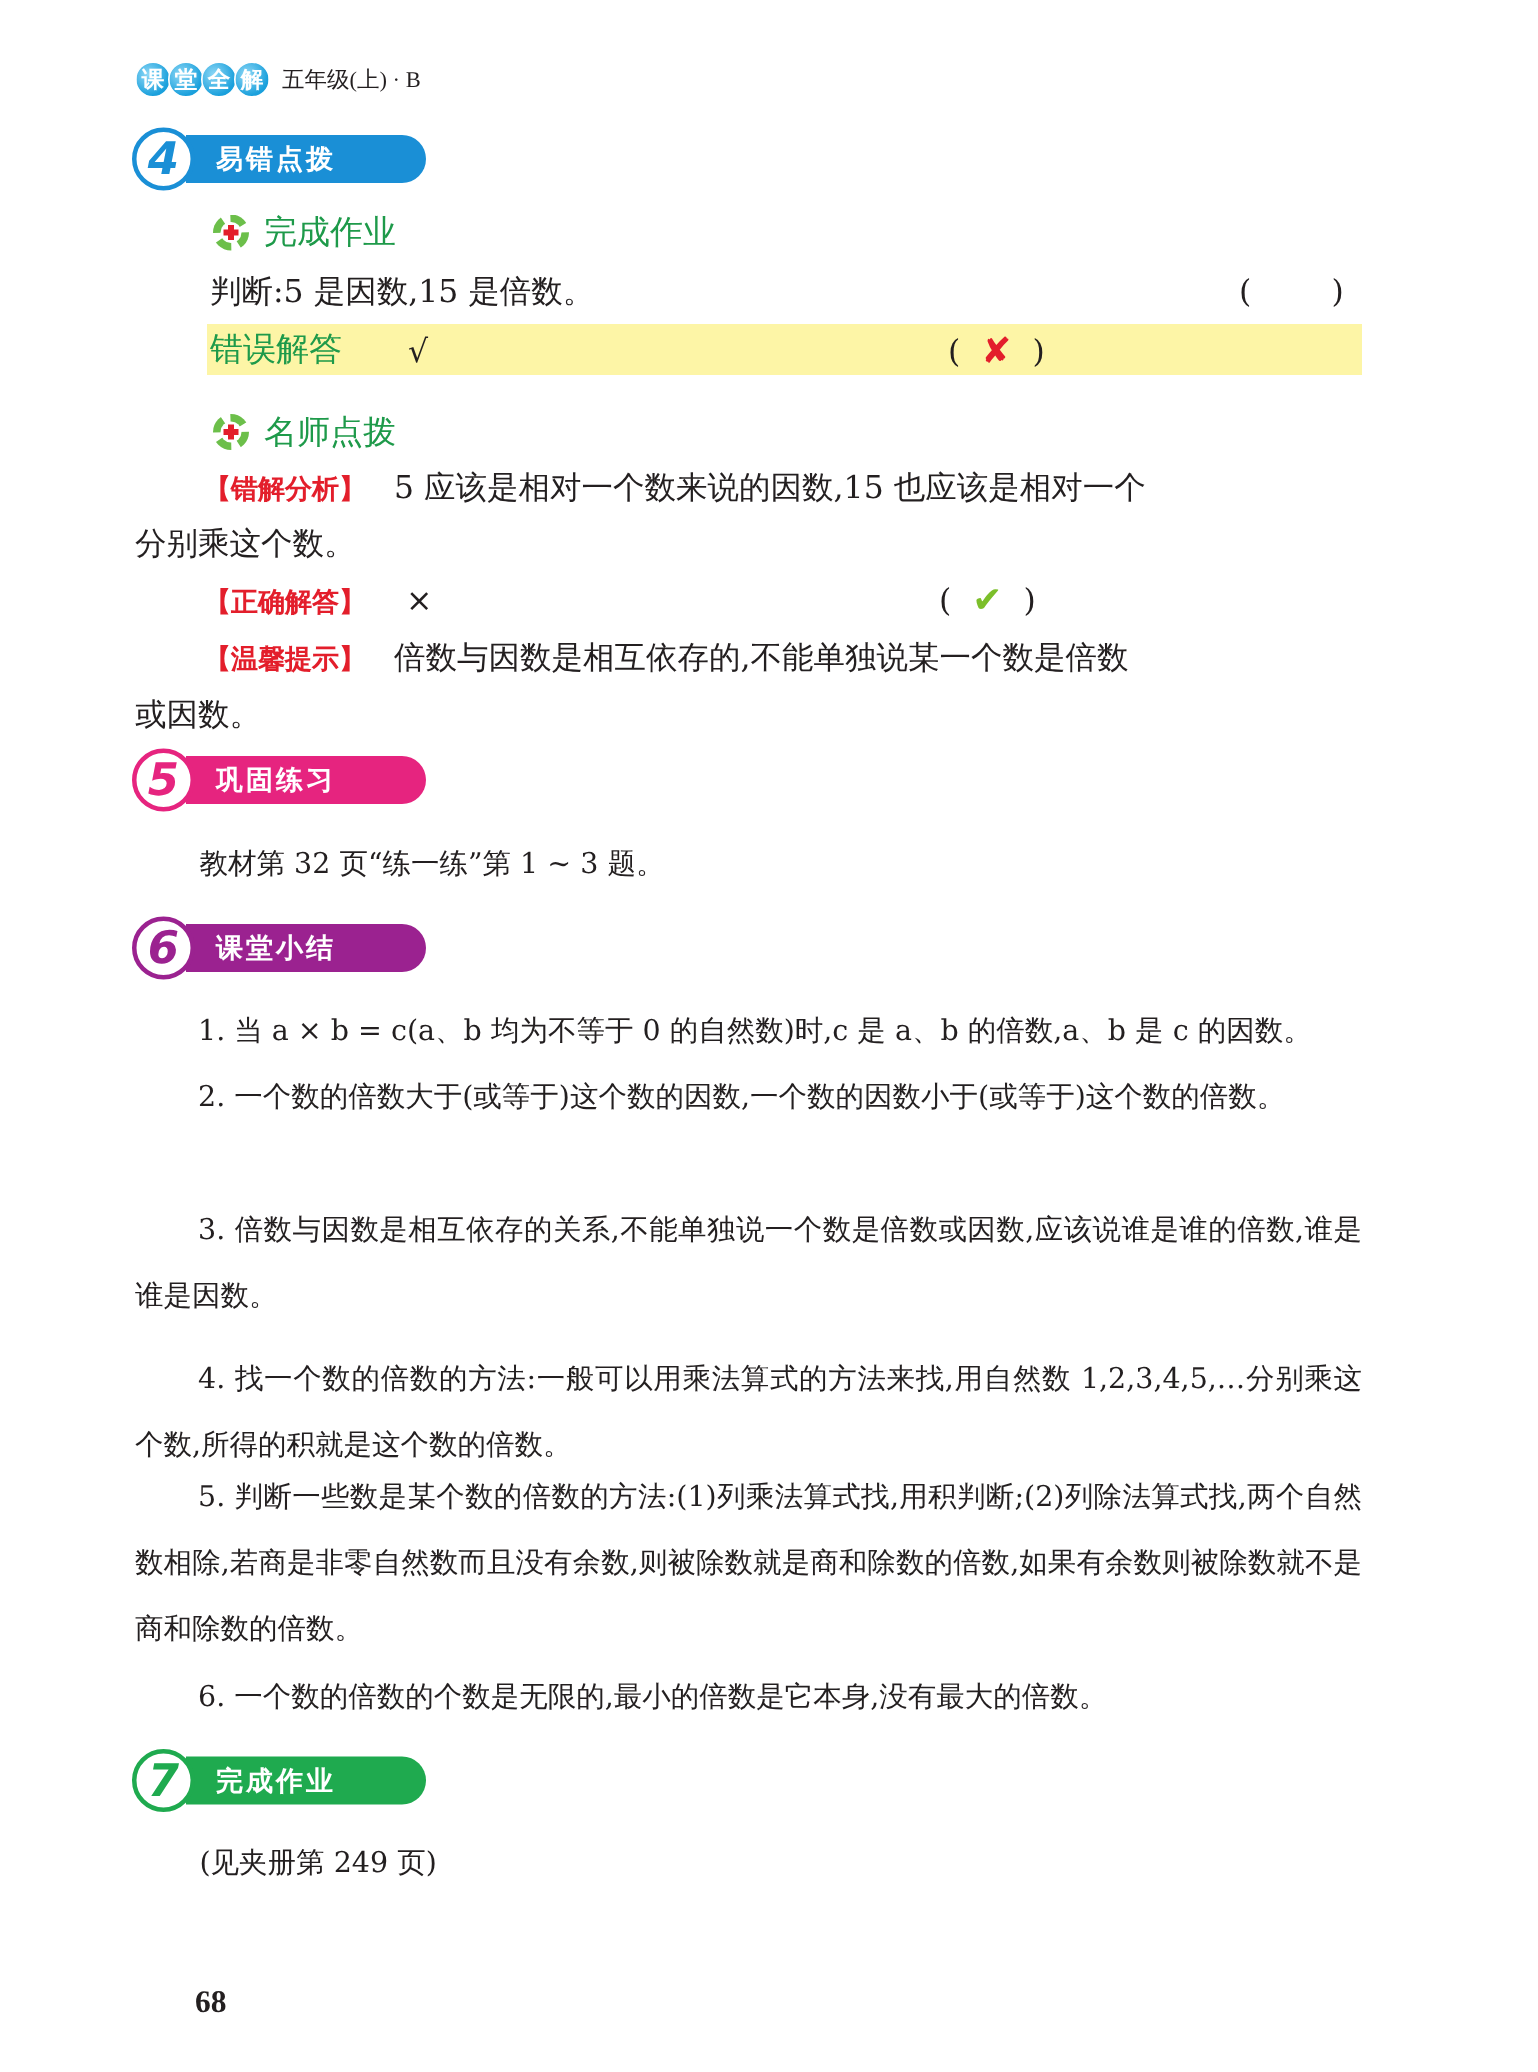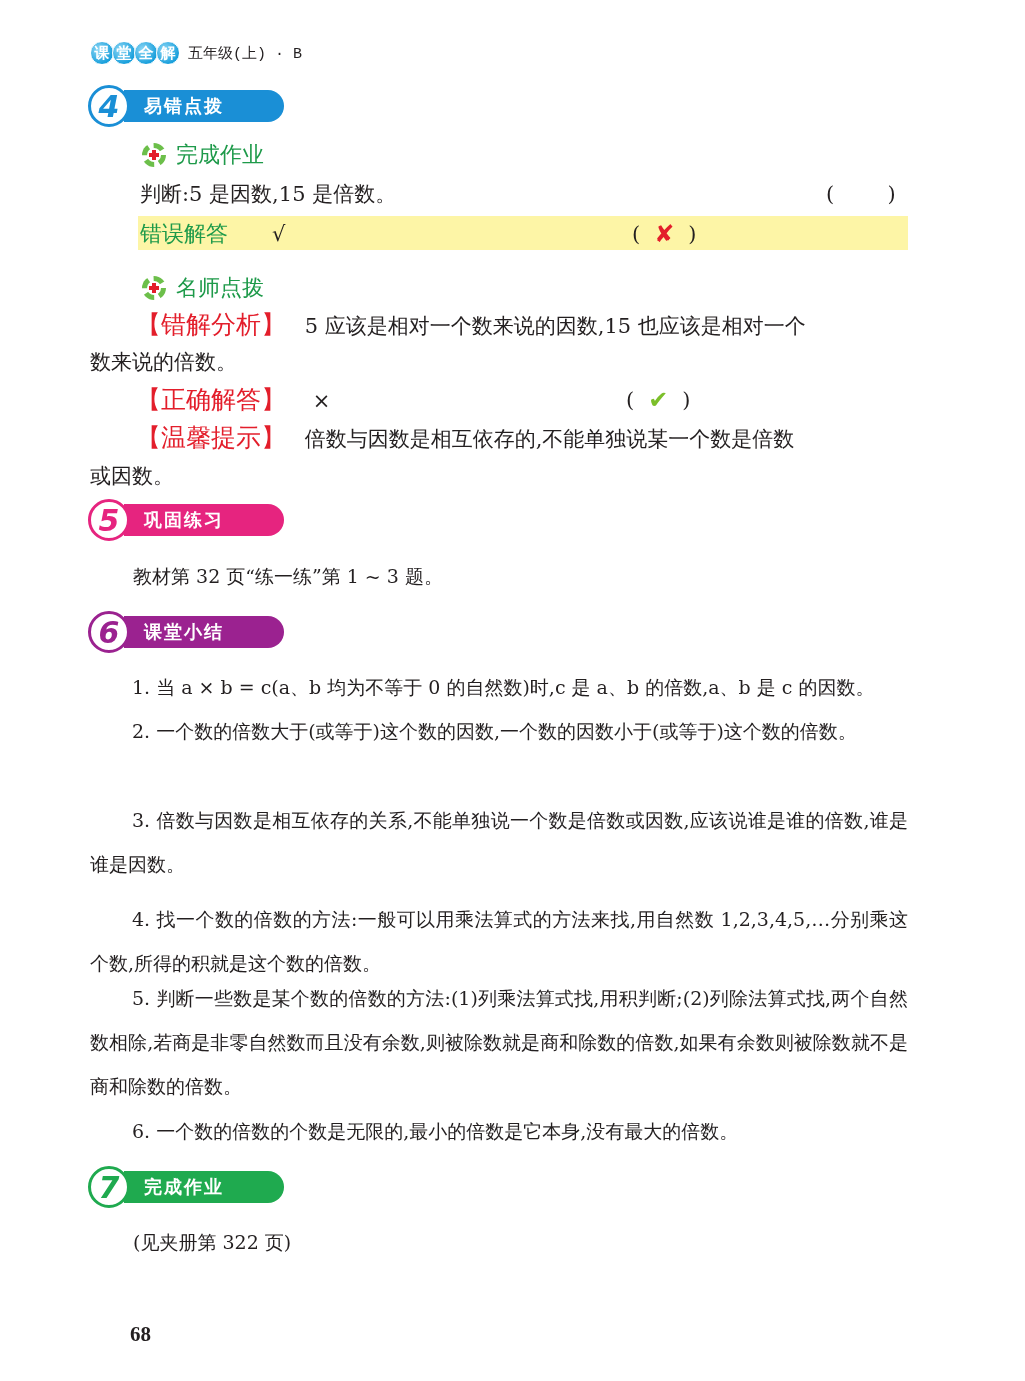--- a/index.html
+++ b/index.html
@@ -2,39 +2,39 @@
 <html><head>
 <meta charset="utf-8">
 <style>
   * { margin: 0; padding: 0; box-sizing: border-box; }
   html, body { width: 1025px; height: 1381px; background: #ffffff; overflow: hidden; }
   body { position: relative; font-family: "DejaVu Serif", "Liberation Serif", serif; color: #231f20; }
 
   .header { position: absolute; left: 90px; top: 38px; height: 30px; display: flex; align-items: center; }
   .brand { display: flex; }
   .brand-char { width: 24px; height: 24px; border-radius: 50%; background: radial-gradient(circle at 35% 35%, #8fd8f6, #1aa0dc 70%); color: #fff; font-family: "DejaVu Sans", sans-serif; font-weight: bold; font-size: 15px; display: flex; align-items: center; justify-content: center; margin-right: -2px; border: 1px solid #ffffff; }
-  .grade { margin-left: 10px; font-family: Liberation Mono, monospace; font-size: 15px; color: #231f20; }
+  .grade { margin-left: 10px; font-family: Liberation Serif, serif; font-size: 15px; color: #231f20; }
 
   .sec-head { position: absolute; left: 88px; height: 44px; display: flex; align-items: center; }
   .sec-num { width: 42px; height: 42px; border-radius: 50%; background: #fff; border: 3px solid var(--c); color: var(--c); font-family: "DejaVu Sans", sans-serif; font-weight: bold; font-size: 30px; display: flex; align-items: center; justify-content: center; position: relative; z-index: 2; font-style: italic; }
   .sec-bar { margin-left: -6px; height: 32px; width: 160px; background: var(--c); border-radius: 0 16px 16px 0; color: #fff; font-family: "DejaVu Serif", serif; font-weight: bold; font-size: 18px; display: flex; align-items: center; padding-left: 20px; letter-spacing: 2px; }
 
   .sub-head { position: absolute; left: 140px; display: flex; align-items: center; color: #1e9a4a; font-family: "DejaVu Sans", sans-serif; font-size: 22px; }
   .recycle { width: 28px; height: 28px; position: relative; margin-right: 8px; }
   .recycle .ring { position: absolute; inset: 2px; border-radius: 50%; border: 5px dashed #6cbf4a; }
   .recycle .plus-h { position: absolute; left: 9px; top: 12px; width: 10px; height: 4px; background: #e31e2b; }
   .recycle .plus-v { position: absolute; left: 12px; top: 9px; width: 4px; height: 10px; background: #e31e2b; }
 
   .text { position: absolute; font-size: 21px; line-height: 36px; }
   .para { position: absolute; left: 90px; width: 818px; font-size: 19px; line-height: 44px; text-align: justify; }
   .para .indent { display: inline-block; width: 42px; }
 
   .wrong-bar { position: absolute; left: 138px; top: 216px; width: 770px; height: 34px; background: #fdf5a6; }
   .label-green { color: #1e9a4a; font-family: "DejaVu Sans", sans-serif; }
-  .tag-red { color: #e31e2b; font-family: "DejaVu Sans", sans-serif; font-size: 25px; }
+  .tag-red { color: #e31e2b; font-family: "DejaVu Sans", sans-serif; font-size: 18px; font-weight: bold; }
   .mark-x { color: #e31e2b; font-weight: bold; font-family: "DejaVu Sans", sans-serif; font-size: 24px; }
   .mark-check { color: #7cbf2a; font-weight: bold; font-family: "DejaVu Sans", sans-serif; font-size: 24px; }
 
   .page-num { position: absolute; left: 130px; top: 1322px; font-family: "Liberation Serif", serif; font-weight: bold; font-size: 21px; }
 </style>
 </head>
 <body>
 
 <div class="header">
   <div class="brand">
@@ -78,21 +78,21 @@
       <span class="plus-h"></span>
       <span class="plus-v"></span>
     </span>
   <span>名师点拨</span>
 </div>
 
 <div class="text" style="left:136px; top:307px;">
   <span class="tag-red">【错解分析】</span>
   <span style="margin-left:12px;">5 应该是相对一个数来说的因数,15 也应该是相对一个</span>
 </div>
-<div class="text" style="left:90px; top:344px;">数来说的倍数。</div>
+<div class="text" style="left:90px; top:344px;">分别乘这个数。</div>
 
 <div class="text" style="left:136px; top:382px;">
   <span class="tag-red">【正确解答】</span>
   <span style="margin-left:20px; font-family:'DejaVu Sans',sans-serif;">×</span>
 </div>
 <div class="text" style="left:626px; top:382px; display:flex; gap:14px;">
   <span>(</span>
   <span class="mark-check">✔</span>
   <span>)</span>
 </div>
@@ -118,15 +118,15 @@
 <div class="para" style="top:709px;"><span class="indent"></span><span>2. 一个数的倍数大于(或等于)这个数的因数,一个数的因数小于(或等于)这个数的倍数。</span></div>
 <div class="para" style="top:798px;"><span class="indent"></span><span>3. 倍数与因数是相互依存的关系,不能单独说一个数是倍数或因数,应该说谁是谁的倍数,谁是谁是因数。</span></div>
 <div class="para" style="top:897px;"><span class="indent"></span><span>4. 找一个数的倍数的方法:一般可以用乘法算式的方法来找,用自然数 1,2,3,4,5,…分别乘这个数,所得的积就是这个数的倍数。</span></div>
 <div class="para" style="top:976px;"><span class="indent"></span><span>5. 判断一些数是某个数的倍数的方法:(1)列乘法算式找,用积判断;(2)列除法算式找,两个自然数相除,若商是非零自然数而且没有余数,则被除数就是商和除数的倍数,如果有余数则被除数就不是商和除数的倍数。</span></div>
 <div class="para" style="top:1109px;"><span class="indent"></span><span>6. 一个数的倍数的个数是无限的,最小的倍数是它本身,没有最大的倍数。</span></div>
 
 <div class="sec-head" style="top:1165px; --c:#1faa4f;">
   <span class="sec-num">7</span>
   <span class="sec-bar">完成作业</span>
 </div>
-<div class="text" style="left:133px; top:1224px; font-size:19px;">(见夹册第 322 页)</div>
+<div class="text" style="left:133px; top:1224px; font-size:19px;">(见夹册第 249 页)</div>
 
 <div class="page-num">68</div>
 
 </body></html>

